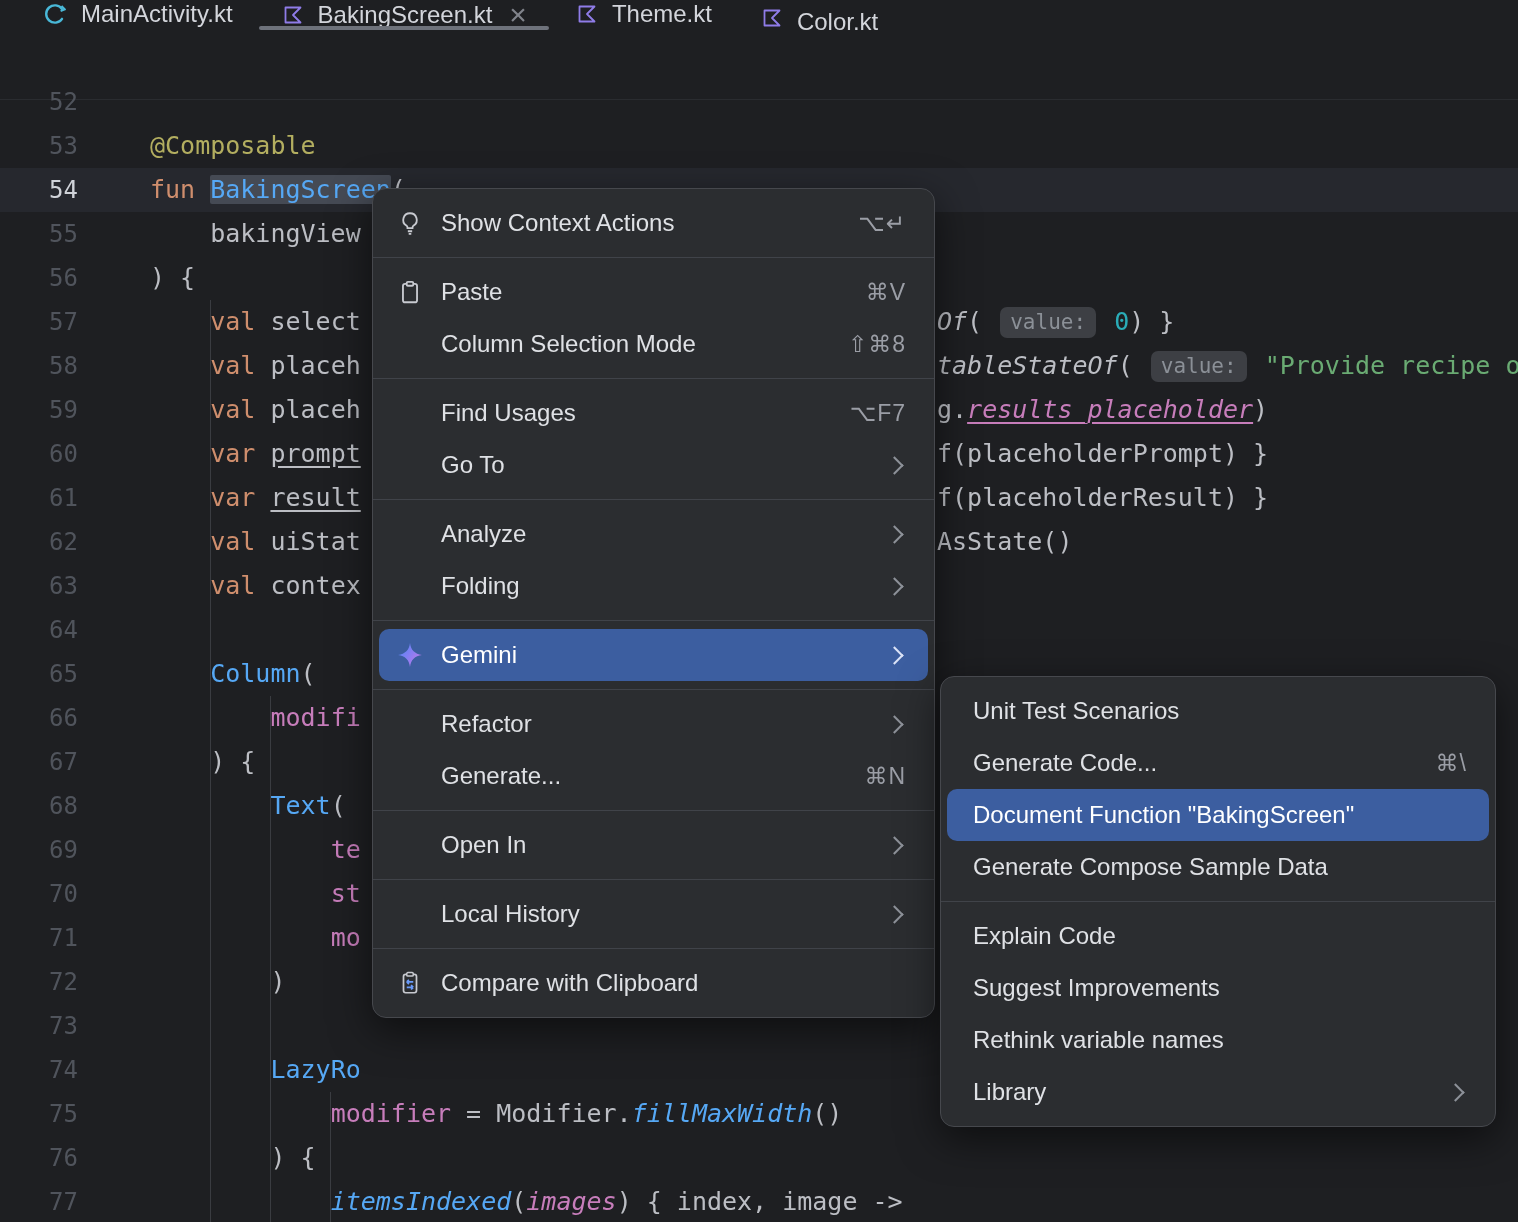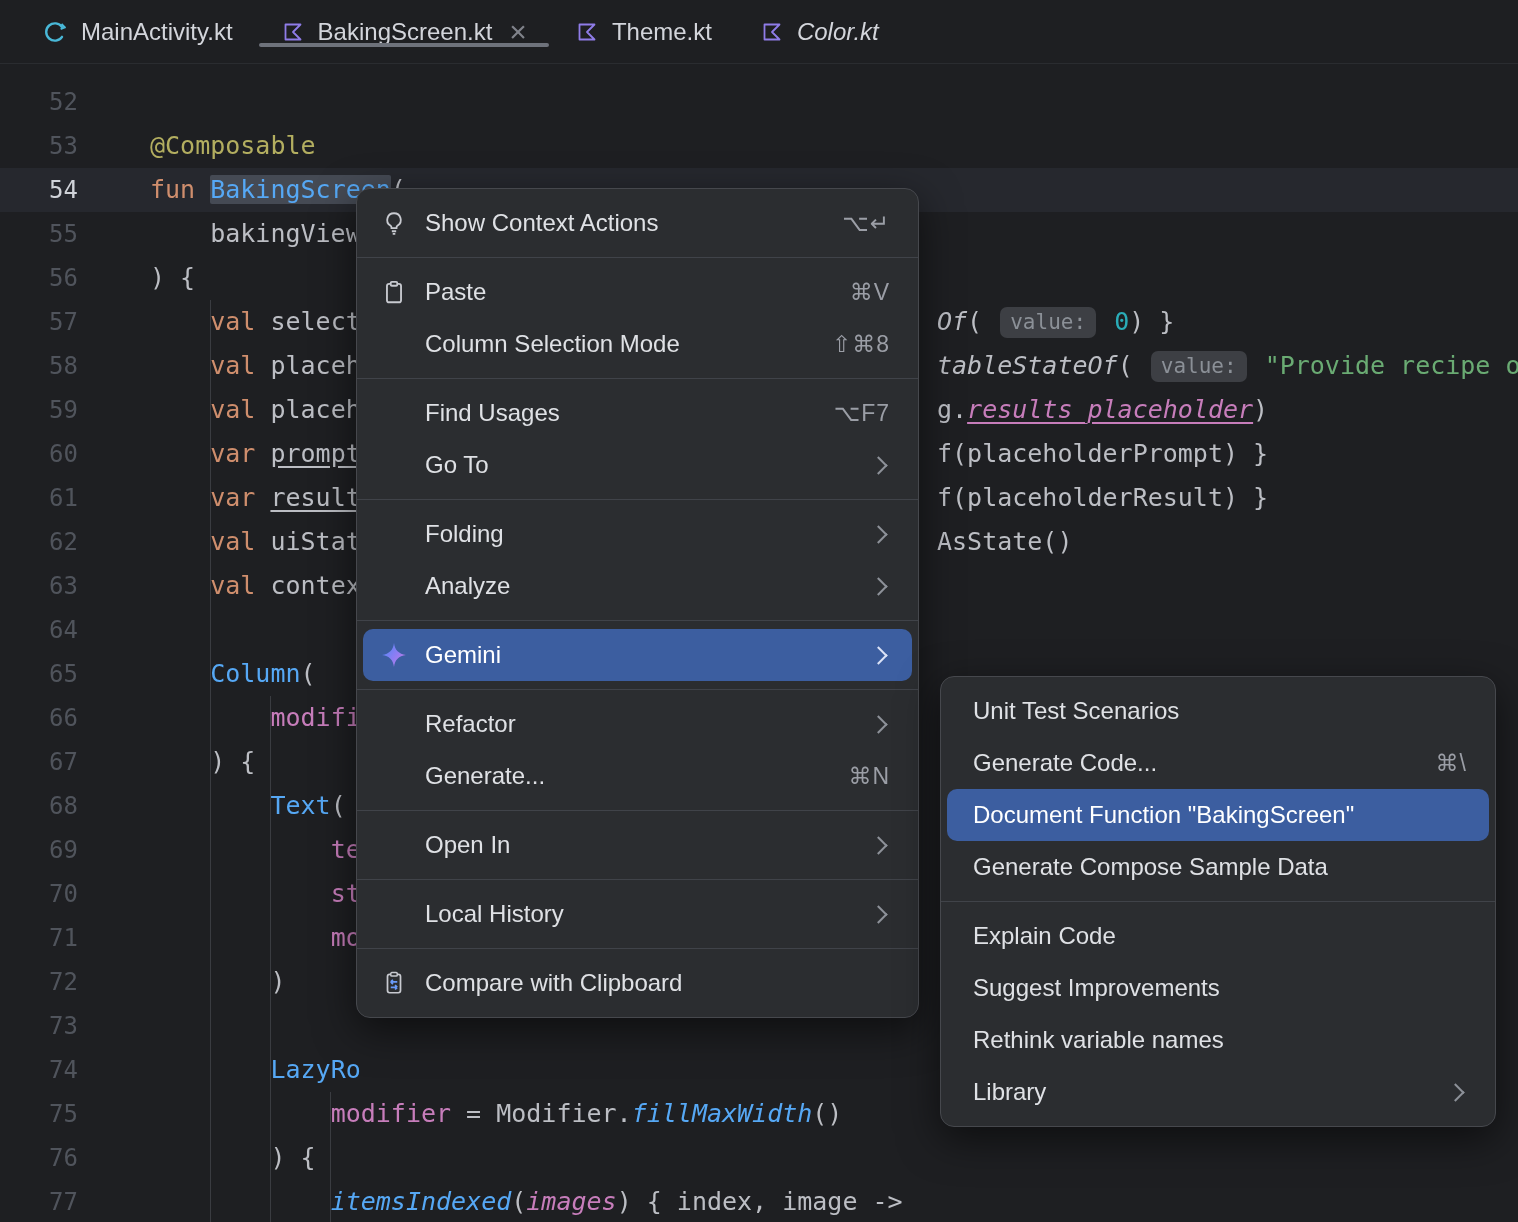--- a/index.html
+++ b/index.html
@@ -3,30 +3,30 @@
 <meta charset="utf-8">
 <style>
   html,body{margin:0;padding:0;}
   body{
     width:1518px;height:1222px;overflow:hidden;position:relative;
     background:#1e1f22;font-family:"Liberation Sans",sans-serif;
     -webkit-font-smoothing:antialiased;
   }
   
   #tabbar{
-    height:64px;box-sizing:border-box;display:flex;align-items:center;
+    height:100px;box-sizing:border-box;display:flex;align-items:flex-start;
     padding-left:18px;background:#1e1f22;border-bottom:1px solid #2a2c30;
   }
   .tab{display:flex;align-items:center;gap:13px;padding:0 24px;color:#d3d5db;
     font-size:24px;position:relative;white-space:nowrap;}
   .tab .ticon{display:flex;align-items:center;}
   .tab.active::after{content:"";position:absolute;left:2px;right:2px;bottom:0;
     height:4px;background:#6e727b;border-radius:2px;}
   .tab .tclose{font-size:30px;line-height:1;color:#80838b;margin-left:4px;font-weight:300;}
-  .tab .tlabel.italic{font-style:italic;}
+  .tab .tlabel.italic{margin-top:8px;}
   
   #editor{position:absolute;top:80px;left:0;right:0;bottom:0;overflow:hidden;}
   .guide{position:absolute;width:1px;background:#3a3c41;}
   .line{display:flex;height:44px;line-height:44px;white-space:pre;position:relative;
     font-family:"DejaVu Sans Mono",monospace;font-size:25px;color:#bcbec4;}
   .line.cur{background:#26282e;}
   .ln{flex:none;width:150px;box-sizing:border-box;padding-right:72px;text-align:right;
     color:#50545c;font-size:24px;}
   .line.cur .ln{color:#d0d3d9;}
   .code{flex:1;white-space:pre;}
@@ -36,21 +36,21 @@
   .ext{color:#56a8f5;font-style:italic;} .comp{color:#56a8f5;}
   .it{font-style:italic;}
   .un{text-decoration:underline;text-underline-offset:4px;}
   .sel{background:#454a54;border-radius:2px;}
   .chip{display:inline-block;background:#3d3f44;color:#8b9097;border-radius:7px;
     padding:0 10px;font-size:21px;line-height:31px;height:31px;vertical-align:middle;
     margin:6px 3px;position:relative;top:-1px;}
   
   .menu{position:absolute;background:#2b2d30;border:1px solid #46484d;border-radius:14px;
     box-shadow:0 12px 40px rgba(0,0,0,.55);padding:8px 0;box-sizing:border-box;z-index:10;}
-  #context-menu{left:356px;top:188px;width:563px;}
+  #context-menu{left:372px;top:188px;width:563px;}
   #submenu{left:940px;top:676px;width:556px;}
   .mi{height:52px;display:flex;align-items:center;margin:0 6px;border-radius:10px;
     color:#dfe1e5;font-size:24px;padding:0 22px 0 16px;}
   .menu.noicons .mi{padding-left:26px;}
   .mi.selected{background:#3c5ea0;color:#ffffff;}
   .mi .ico{width:30px;height:30px;margin-right:16px;flex:none;display:flex;
     align-items:center;justify-content:center;}
   .mi .mlabel{white-space:nowrap;}
   .sc{margin-left:auto;color:#9b9ea6;font-size:23px;letter-spacing:1px;white-space:nowrap;}
   .arr{margin-left:auto;width:11px;height:11px;flex:none;
@@ -167,26 +167,26 @@
       <span class="sc">⌥F7</span>
     </div>
     <div class="mi">
       <span class="ico"></span>
       <span class="mlabel">Go To</span>
       <span class="arr"></span>
     </div>
     <div class="msep"></div>
     <div class="mi">
       <span class="ico"></span>
+      <span class="mlabel">Analyze</span>
+      <span class="arr"></span>
+    </div>
+    <div class="mi">
+      <span class="ico"></span>
       <span class="mlabel">Folding</span>
-      <span class="arr"></span>
-    </div>
-    <div class="mi">
-      <span class="ico"></span>
-      <span class="mlabel">Analyze</span>
       <span class="arr"></span>
     </div>
     <div class="msep"></div>
     <div class="mi selected">
       <span class="ico">
         <svg viewBox="0 0 24 24" width="28" height="28">
           <defs>
             <linearGradient id="gemg" x1="0%" y1="15%" x2="100%" y2="85%">
               <stop offset="0%" stop-color="#4f87f6"></stop>
               <stop offset="55%" stop-color="#8e7df2"></stop>

